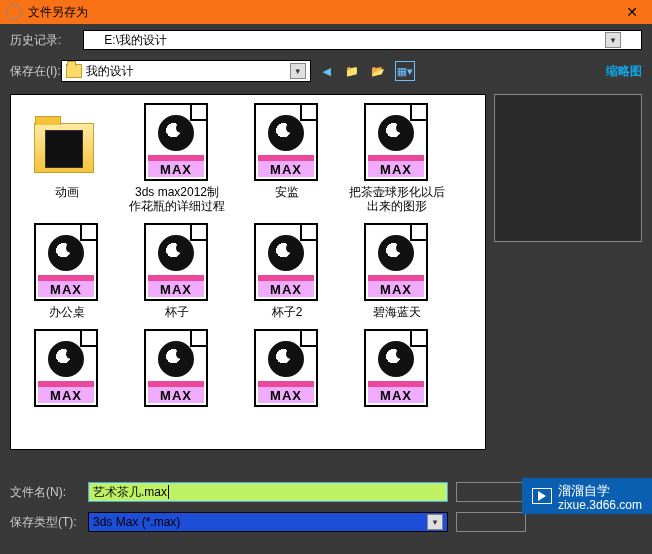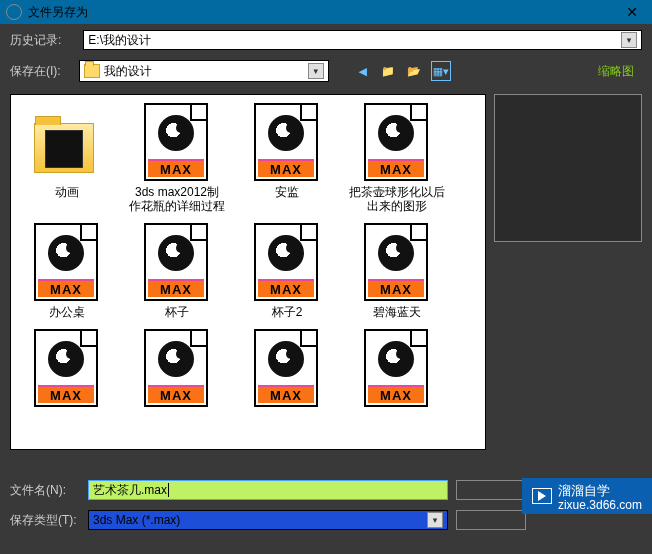--- a/index.html
+++ b/index.html
@@ -1,51 +1,51 @@
 <!DOCTYPE html>
 <html><head>
 <meta charset="utf-8">
 <style>
 * { box-sizing: border-box; margin: 0; padding: 0; }
 body { font-family: "Microsoft YaHei", SimSun, Arial, sans-serif; font-size: 12px; background: #393939; width: 652px; height: 554px; overflow: hidden; color: #ccc; }
-.titlebar { background: #0369a1; height: 24px; display: flex; align-items: center; padding: 3px 6px; color: #000; }
+.titlebar { background: #f97316; height: 24px; display: flex; align-items: center; padding: 3px 6px; color: #000; }
 .titlebar .app-icon { width: 16px; height: 16px; border: 1px solid #888; border-radius: 50%; margin-right: 6px; }
 .titlebar .title { flex: 1; }
 .titlebar .close { font-size: 14px; padding: 0 8px; cursor: pointer; }
 .toprow { display: flex; align-items: center; padding: 6px 10px; gap: 22px; }
 .label { color: #ccc; }
-.history-combo { flex: 1; height: 20px; background: #fff; border: 1px solid #000; display: flex; align-items: center; padding: 0 4px; color: #000; justify-content: space-between; }
+.history-combo { flex: 1; height: 20px; background: #fff; border: 1px solid #000; display: flex; align-items: center; padding: 0 20px; color: #000; justify-content: space-between; }
 .dd-btn { width: 16px; height: 16px; background: #e0e0e0; border: 1px solid #888; display: flex; align-items: center; justify-content: center; font-size: 9px; color: #333; }
-.saverow { display: flex; align-items: center; padding: 4px 10px; gap: 18px; }
+.saverow { display: flex; align-items: center; padding: 4px 10px; gap: 0; }
 .loc-combo { width: 250px; height: 22px; background: #fff; border: 1px solid #000; display: flex; align-items: center; padding: 0 4px; color: #000; gap: 4px; }
 .folder-icon { width: 16px; height: 14px; background: #ffd96a; border: 1px solid #c9a227; position: relative; }
 .folder-icon::before { content: ""; position: absolute; top: -4px; left: 0; width: 7px; height: 4px; background: #ffd96a; border: 1px solid #c9a227; border-bottom: none; }
 .loc-text { flex: 1; font-family: Liberation Mono, monospace; }
 .nav-icons { display: flex; gap: 6px; margin-left: 6px; }
 .nav-btn { width: 20px; height: 20px; display: flex; align-items: center; justify-content: center; cursor: pointer; font-size: 11px; }
 .back { color: #6ac0ff; }
 .up { color: #7ed957; }
 .newf { color: #ffcc33; }
 .views { color: #6ac0ff; border: 1px solid #6ac0ff; padding: 0 2px; }
-.thumb-label { margin-left: auto; margin-right: 8px; color: #84cc16; }
+.thumb-label { margin-left: auto; color: #0ea5e9; font-weight: bold; }
 .mainarea { display: flex; padding: 0 10px; gap: 8px; margin-top: 8px; height: 356px; }
 .filelist { flex: 1; background: #fff; border: 1px solid #000; overflow: hidden; padding: 8px; display: flex; flex-wrap: wrap; gap: 10px 14px; align-content: flex-start; }
 .item { width: 96px; display: flex; flex-direction: column; align-items: center; text-align: center; color: #000; cursor: pointer; }
 .item .thumb { width: 66px; height: 78px; margin-bottom: 4px; }
 .item .name { font-size: 12px; line-height: 14px; word-break: break-all; }
 .folder-thumb { width: 60px; height: 50px; background: linear-gradient(#ffe9a3, #f5c33b); border: 1px solid #c9a227; position: relative; margin-top: 20px; }
 .folder-thumb::before { content:""; position:absolute; top:-8px; left:0; width:24px; height:8px; background:#f5c33b; border:1px solid #c9a227; border-bottom:none; }
 .folder-thumb::after { content:""; position:absolute; left:10px; top:6px; width:36px; height:36px; background:#111; border:1px solid #333; }
 .max-thumb { width: 64px; height: 78px; background: #fff; border: 2px solid #000; position: relative; display:flex; flex-direction:column; align-items:center; }
 .max-thumb::before { content:""; position:absolute; top:0; right:0; width:14px; height:14px; background:linear-gradient(135deg, transparent 50%, #fff 50%); border-left:2px solid #000; border-bottom:2px solid #000; }
 .max-thumb .swirl { width:36px; height:36px; border-radius:50%; border:4px solid #111; margin-top:10px; background: radial-gradient(circle at 40% 40%, #fff 30%, #111 30%); position:relative; }
 .max-thumb .swirl::after { content:""; position:absolute; top:4px; left:14px; width:10px; height:10px; background:#111; border-radius:50%; }
-.max-thumb .maxlbl { position:absolute; bottom:2px; left:2px; right:2px; text-align:center; font-weight:bold; font-size:13px; letter-spacing:1px; border-top:2px solid #ec4899; padding-top:1px; background:#f97316; }
+.max-thumb .maxlbl { position:absolute; bottom:2px; left:2px; right:2px; text-align:center; font-weight:bold; font-size:13px; letter-spacing:1px; border-top:6px solid #ec4899; padding-top:1px; background:#f0abfc; }
 .preview { width: 148px; height: 148px; background: #2b2b2b; border: 1px solid #888; }
-.bottom { padding: 4px 10px; margin-top: 16px; }
+.bottom { padding: 22px 10px; }
 .b-row { display: flex; align-items: center; gap: 8px; margin-top: 10px; }
 .b-row .label { width: 70px; }
 .fname-input { flex: 1; max-width: 360px; height: 20px; background: #bef264; border: 1px solid #4aa3ff; padding: 0 4px; color: #000; display:flex; align-items:center; }
 .fname-input .cursor { border-right: 1px solid #000; height: 14px; margin-left:1px; }
 .type-combo { flex: 1; max-width: 360px; height: 20px; background: #1d4ed8; border: 1px solid #000; display: flex; align-items: center; justify-content: space-between; padding: 0 4px; color: #000; }
 .watermark { position: absolute; right: 0; bottom: 40px; background: #0a5fb0; color: #fff; padding: 4px 10px; display: flex; align-items: center; gap: 6px; font-size: 13px; }
 .wm-icon { width: 20px; height: 16px; border: 1px solid #fff; position:relative; }
 .wm-icon::after { content:""; position:absolute; left:5px; top:2px; border-left:8px solid #fff; border-top:5px solid transparent; border-bottom:5px solid transparent; }
 .wm-sub { font-size: 12px; display:block; line-height:10px; }
 .hidden-btn { width: 70px; height: 20px; border: 1px solid #888; background: #393939; }

